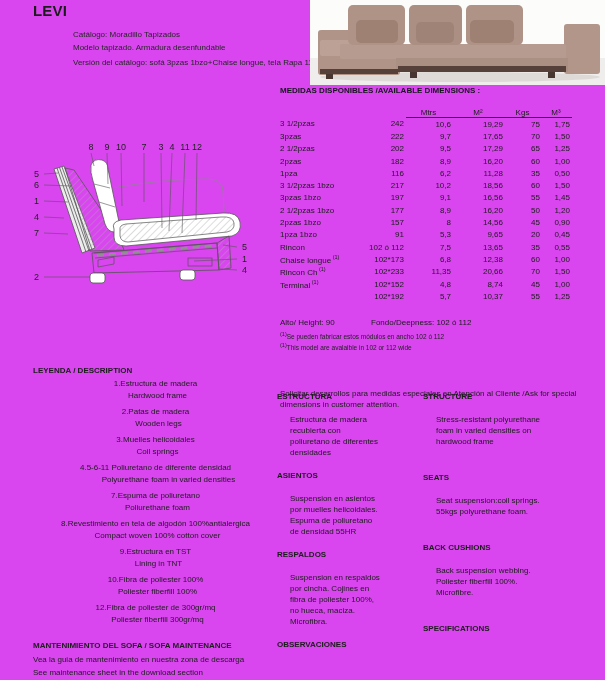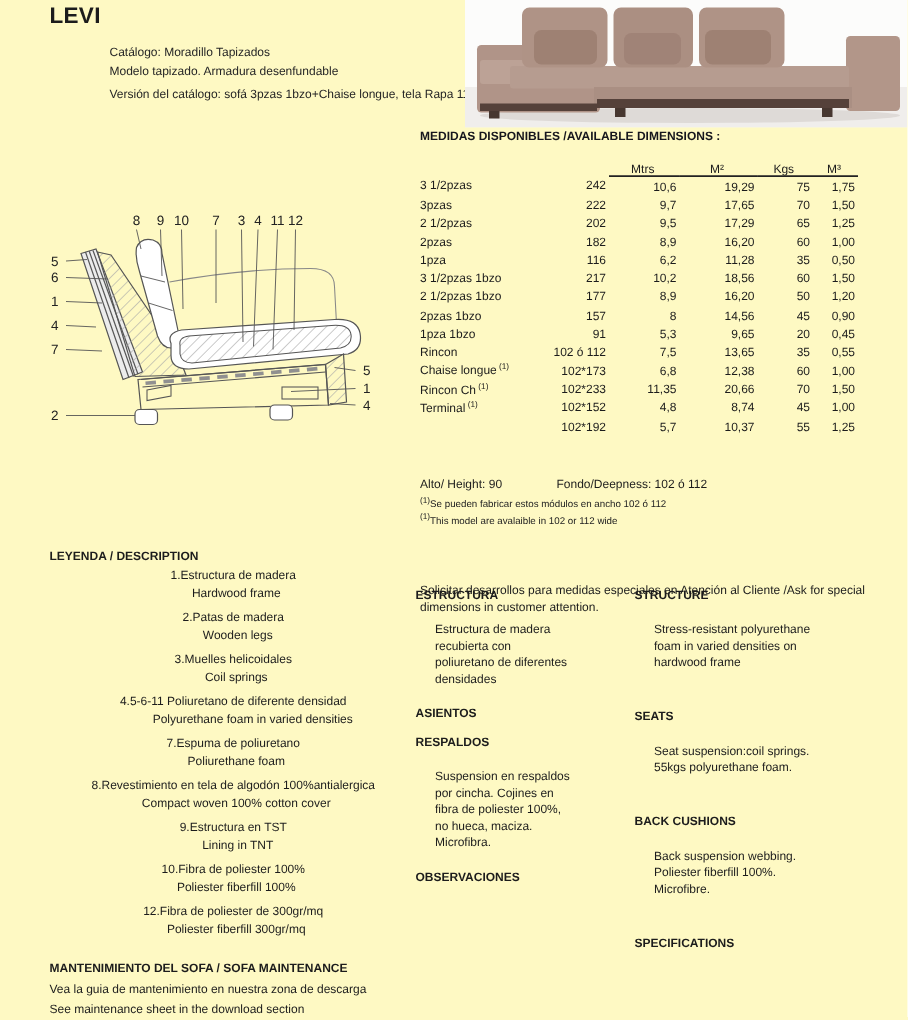--- a/index.html
+++ b/index.html
@@ -1,16 +1,16 @@
 <!DOCTYPE html>
 <html><head>
 <meta charset="utf-8">
 <style>
   html,body{margin:0;padding:0;background:#fff;}
-  .page{position:relative;width:605px;height:680px;background:#fef9c3;
+  .page{position:relative;width:605px;height:680px;background:#d946ef;
         font-family:"Liberation Sans",sans-serif;color:#1c1c1c;overflow:hidden;}
 
   .title{position:absolute;left:33px;top:2px;font-size:15px;font-weight:bold;letter-spacing:.2px;}
   .cat-line{position:absolute;left:33px;width:254px;font-size:8px;line-height:11px;color:#262626;margin-left:40px;}
   #cat1{top:29px}#cat2{top:42px}#cat3{top:57px}
 
   .photo{position:absolute;left:310px;top:0;width:295px;height:85px;}
   .diagram{position:absolute;left:2px;top:136px;width:268px;height:166px;}
 
   .med-head{position:absolute;left:280px;top:86px;font-size:8px;font-weight:bold;color:#16161d;}
@@ -209,20 +209,28 @@
         </tr>
         <tr>
           <td class="col-label">3 1/2pzas 1bzo</td>
           <td class="col-size">217</td>
           <td class="col-m w45">10,2</td>
           <td class="col-m w50">18,56</td>
           <td class="col-m w35">60</td>
           <td class="col-m w28">1,50</td>
         </tr>
         <tr>
+          <td class="col-label">3pzas 1bzo</td>
+          <td class="col-size">197</td>
+          <td class="col-m w45">9,1</td>
+          <td class="col-m w50">16,56</td>
+          <td class="col-m w35">55</td>
+          <td class="col-m w28">1,45</td>
+        </tr>
+        <tr>
           <td class="col-label">2 1/2pzas 1bzo</td>
           <td class="col-size">177</td>
           <td class="col-m w45">8,9</td>
           <td class="col-m w50">16,20</td>
           <td class="col-m w35">50</td>
           <td class="col-m w28">1,20</td>
         </tr>
         <tr>
           <td class="col-label">2pzas 1bzo</td>
           <td class="col-size">157</td>
@@ -335,20 +343,24 @@
   <div class="spec-col" id="spec-es">
       <div class="spec-block">
         <h4>ESTRUCTURA</h4>
         <p>Estructura de madera
 recubierta con
 poliuretano de diferentes
 densidades</p>
       </div>
       <div class="spec-block">
         <h4>ASIENTOS</h4>
+        <p>Suspension en asientos
+por muelles helicoidales.
+Espuma de poliuretano
+de densidad 55HR</p>
       </div>
       <div class="spec-block">
         <h4>RESPALDOS</h4>
         <p>Suspension en respaldos
 por cincha. Cojines en
 fibra de poliester 100%,
 no hueca, maciza.
 Microfibra.</p>
       </div>
       <div class="spec-block">

